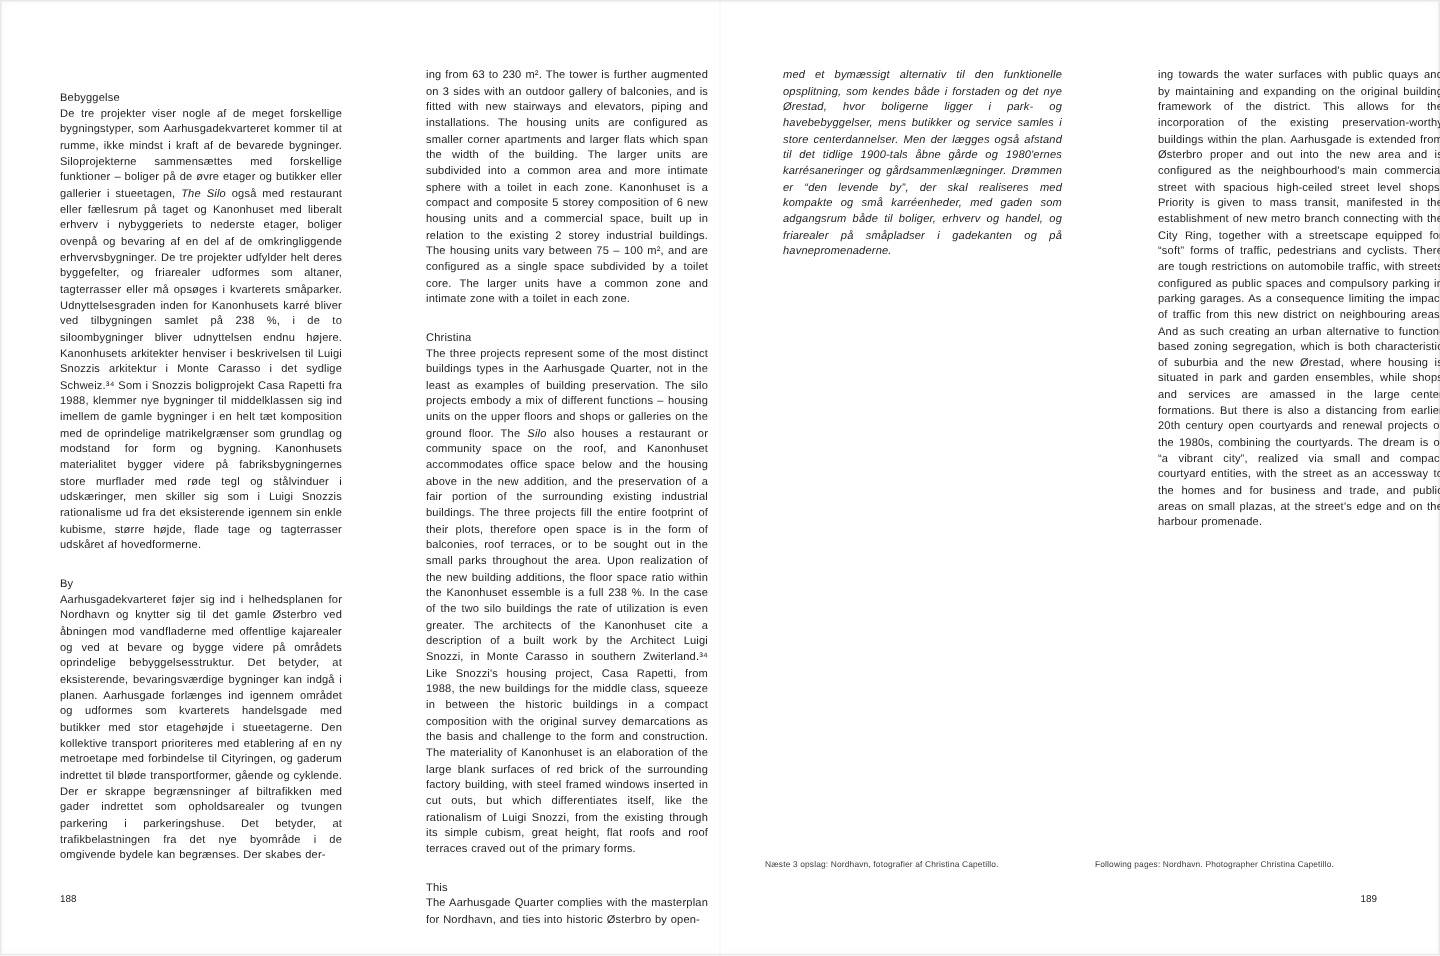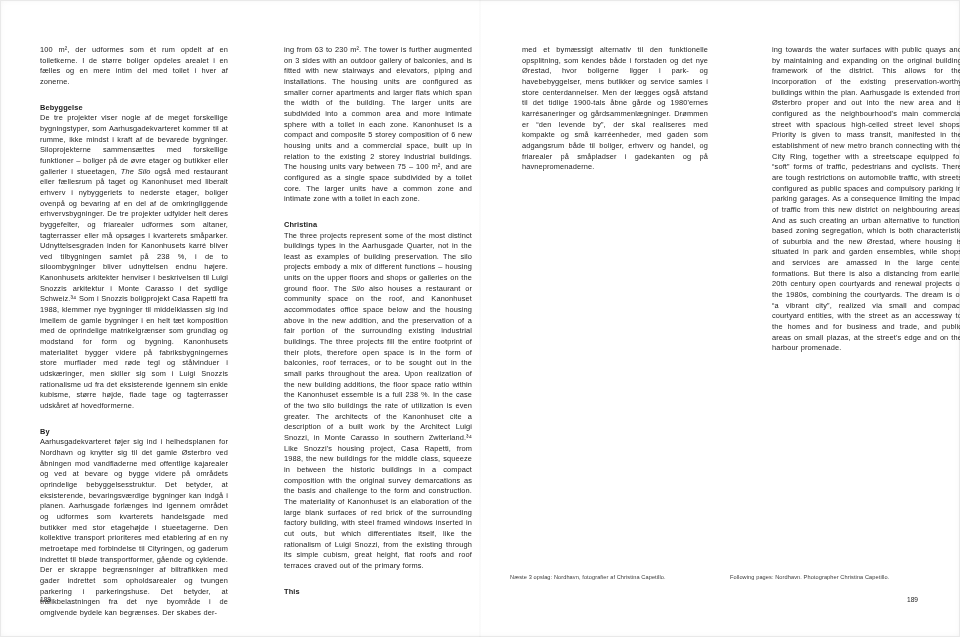--- a/index.html
+++ b/index.html
@@ -31,27 +31,27 @@
     line-height: 10.65px;
     text-align: justify;
     letter-spacing: 0.12px;
     word-spacing: 0.3px;
     color: #1c1c1c;
   }
   .col p { margin: 0; }
   .col h3 {
     font-size: 7.4px;
     line-height: 10.65px;
-    font-weight: bold;
+    font-weight: normal;
     margin-top: 15px;
     letter-spacing: 0.12px;
   }
   #col-left-1 { left: 40px; }
   #col-left-2 { left: 284px; }
-  #col-right-1 { left: 522px; width: 186px; }
+  #col-right-1 { left: 522px; width: 186px; font-style: italic; }
   #col-right-2 { left: 772px; width: 190px; }
   .caption {
     position: absolute;
     top: 573px;
     font-size: 5.6px;
     line-height: 8px;
     color: #3a3a3a;
     letter-spacing: 0.1px;
   }
   #caption-danish { left: 510px; }
@@ -65,32 +65,32 @@
   #page-number-left { left: 40px; }
   #page-number-right { left: 868px; width: 50px; text-align: right; }
 </style>
 </head>
 <body>
 
 <div class="spread">
   <div class="spine"></div>
 
   <div class="col" id="col-left-1">
-      <p>100 m², der udformes som ét rum opdelt af en toiletkerne. I de større boliger opdeles arealet i en fælles og en mere intim del med toilet i hver af zonerne.</p>
       <h3>Bebyggelse</h3>
       <p>De tre projekter viser nogle af de meget forskellige bygningstyper, som Aarhusgadekvarteret kommer til at rumme, ikke mindst i kraft af de bevarede bygninger. Siloprojekterne sammensættes med forskellige funktioner – boliger på de øvre etager og butikker eller gallerier i stueetagen, <i>The Silo</i> også med restaurant eller fællesrum på taget og Kanonhuset med liberalt erhverv i nybyggeriets to nederste etager, boliger ovenpå og bevaring af en del af de omkringliggende erhvervsbygninger. De tre projekter udfylder helt deres byggefelter, og friarealer udformes som altaner, tagterrasser eller må opsøges i kvarterets småparker. Udnyttelsesgraden inden for Kanonhusets karré bliver ved tilbygningen samlet på 238 %, i de to siloombygninger bliver udnyttelsen endnu højere. Kanonhusets arkitekter henviser i beskrivelsen til Luigi Snozzis arkitektur i Monte Carasso i det sydlige Schweiz.³⁴ Som i Snozzis boligprojekt Casa Rapetti fra 1988, klemmer nye bygninger til middelklassen sig ind imellem de gamle bygninger i en helt tæt komposition med de oprindelige matrikelgrænser som grundlag og modstand for form og bygning. Kanonhusets materialitet bygger videre på fabriksbygningernes store murflader med røde tegl og stålvinduer i udskæringer, men skiller sig som i Luigi Snozzis rationalisme ud fra det eksisterende igennem sin enkle kubisme, større højde, flade tage og tagterrasser udskåret af hovedformerne.</p>
       <h3>By</h3>
       <p>Aarhusgadekvarteret føjer sig ind i helhedsplanen for Nordhavn og knytter sig til det gamle Østerbro ved åbningen mod vandfladerne med offentlige kajarealer og ved at bevare og bygge videre på områdets oprindelige bebyggelsesstruktur. Det betyder, at eksisterende, bevaringsværdige bygninger kan indgå i planen. Aarhusgade forlænges ind igennem området og udformes som kvarterets handelsgade med butikker med stor etagehøjde i stueetagerne. Den kollektive transport prioriteres med etablering af en ny metroetape med forbindelse til Cityringen, og gaderum indrettet til bløde transportformer, gående og cyklende. Der er skrappe begrænsninger af biltrafikken med gader indrettet som opholdsarealer og tvungen parkering i parkeringshuse. Det betyder, at trafikbelastningen fra det nye byområde i de omgivende bydele kan begrænses. Der skabes der-</p>
     </div>
 
   <div class="col" id="col-left-2">
       <p>ing from 63 to 230 m². The tower is further augmented on 3 sides with an outdoor gallery of balconies, and is fitted with new stairways and elevators, piping and installations. The housing units are configured as smaller corner apartments and larger flats which span the width of the building. The larger units are subdivided into a common area and more intimate sphere with a toilet in each zone. Kanonhuset is a compact and composite 5 storey composition of 6 new housing units and a commercial space, built up in relation to the existing 2 storey industrial buildings. The housing units vary between 75 – 100 m², and are configured as a single space subdivided by a toilet core. The larger units have a common zone and intimate zone with a toilet in each zone.</p>
       <h3>Christina</h3>
       <p>The three projects represent some of the most distinct buildings types in the Aarhusgade Quarter, not in the least as examples of building preservation. The silo projects embody a mix of different functions – housing units on the upper floors and shops or galleries on the ground floor. The <i>Silo</i> also houses a restaurant or community space on the roof, and Kanonhuset accommodates office space below and the housing above in the new addition, and the preservation of a fair portion of the surrounding existing industrial buildings. The three projects fill the entire footprint of their plots, therefore open space is in the form of balconies, roof terraces, or to be sought out in the small parks throughout the area. Upon realization of the new building additions, the floor space ratio within the Kanonhuset essemble is a full 238 %. In the case of the two silo buildings the rate of utilization is even greater. The architects of the Kanonhuset cite a description of a built work by the Architect Luigi Snozzi, in Monte Carasso in southern Zwiterland.³⁴ Like Snozzi's housing project, Casa Rapetti, from 1988, the new buildings for the middle class, squeeze in between the historic buildings in a compact composition with the original survey demarcations as the basis and challenge to the form and construction. The materiality of Kanonhuset is an elaboration of the large blank surfaces of red brick of the surrounding factory building, with steel framed windows inserted in cut outs, but which differentiates itself, like the rationalism of Luigi Snozzi, from the existing through its simple cubism, great height, flat roofs and roof terraces craved out of the primary forms.</p>
       <h3>This</h3>
+      <p>The Aarhusgade Quarter complies with the masterplan for Nordhavn, and ties into historic Østerbro by open-</p>
     </div>
 
   <div class="col" id="col-right-1">
       <p>med et bymæssigt alternativ til den funktionelle opsplitning, som kendes både i forstaden og det nye Ørestad, hvor boligerne ligger i park- og havebebyggelser, mens butikker og service samles i store centerdannelser. Men der lægges også afstand til det tidlige 1900-tals åbne gårde og 1980'ernes karrésaneringer og gårdsammenlægninger. Drømmen er “den levende by”, der skal realiseres med kompakte og små karréenheder, med gaden som adgangsrum både til boliger, erhverv og handel, og friarealer på småpladser i gadekanten og på havnepromenaderne.</p>
     </div>
 
   <div class="col" id="col-right-2">
       <p>ing towards the water surfaces with public quays and by maintaining and expanding on the original building framework of the district. This allows for the incorporation of the existing preservation-worthy buildings within the plan. Aarhusgade is extended from Østerbro proper and out into the new area and is configured as the neighbourhood's main commercial street with spacious high-ceiled street level shops. Priority is given to mass transit, manifested in the establishment of new metro branch connecting with the City Ring, together with a streetscape equipped for “soft” forms of traffic, pedestrians and cyclists. There are tough restrictions on automobile traffic, with streets configured as public spaces and compulsory parking in parking garages. As a consequence limiting the impact of traffic from this new district on neighbouring areas. And as such creating an urban alternative to function-based zoning segregation, which is both characteristic of suburbia and the new Ørestad, where housing is situated in park and garden ensembles, while shops and services are amassed in the large center formations. But there is also a distancing from earlier 20th century open courtyards and renewal projects of the 1980s, combining the courtyards. The dream is of “a vibrant city”, realized via small and compact courtyard entities, with the street as an accessway to the homes and for business and trade, and public areas on small plazas, at the street's edge and on the harbour promenade.</p>
     </div>
 

